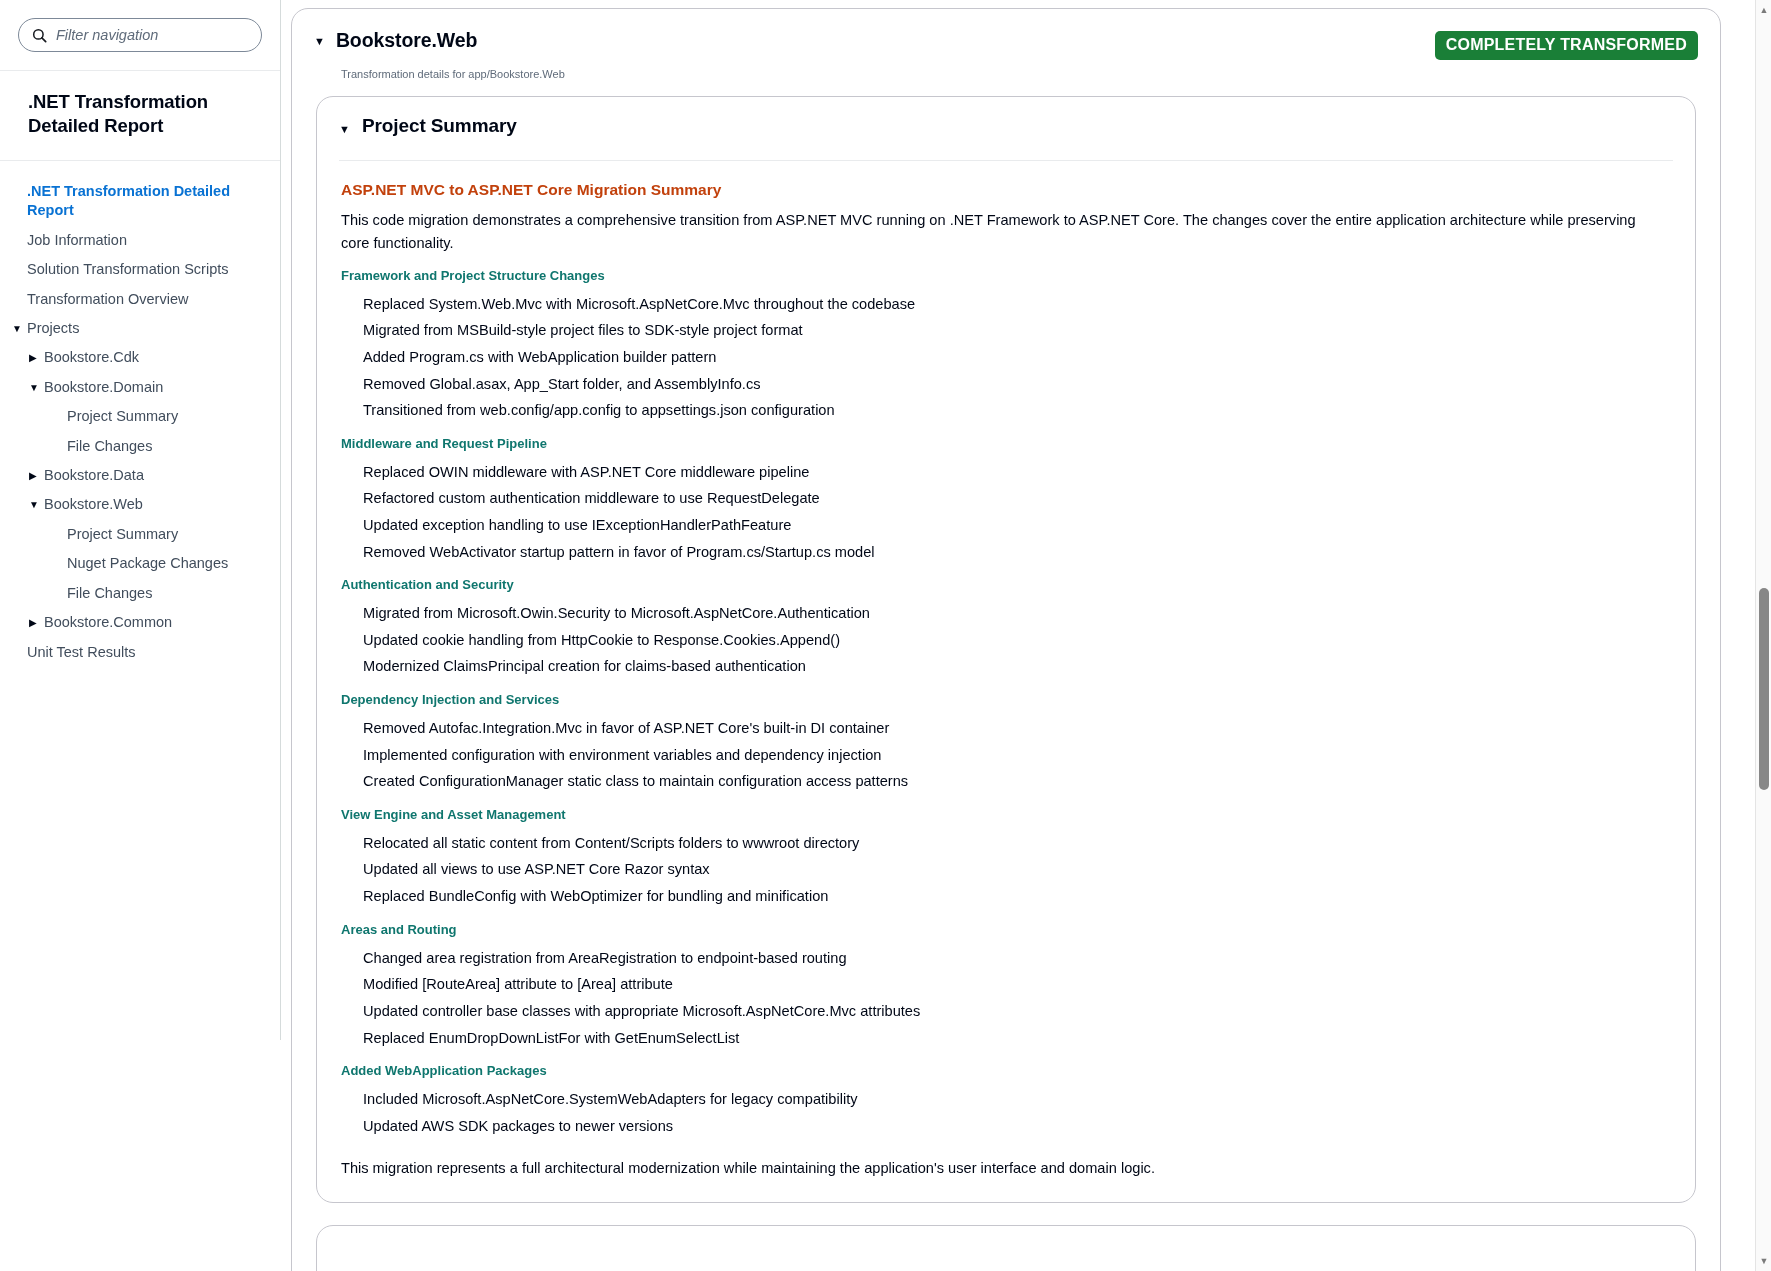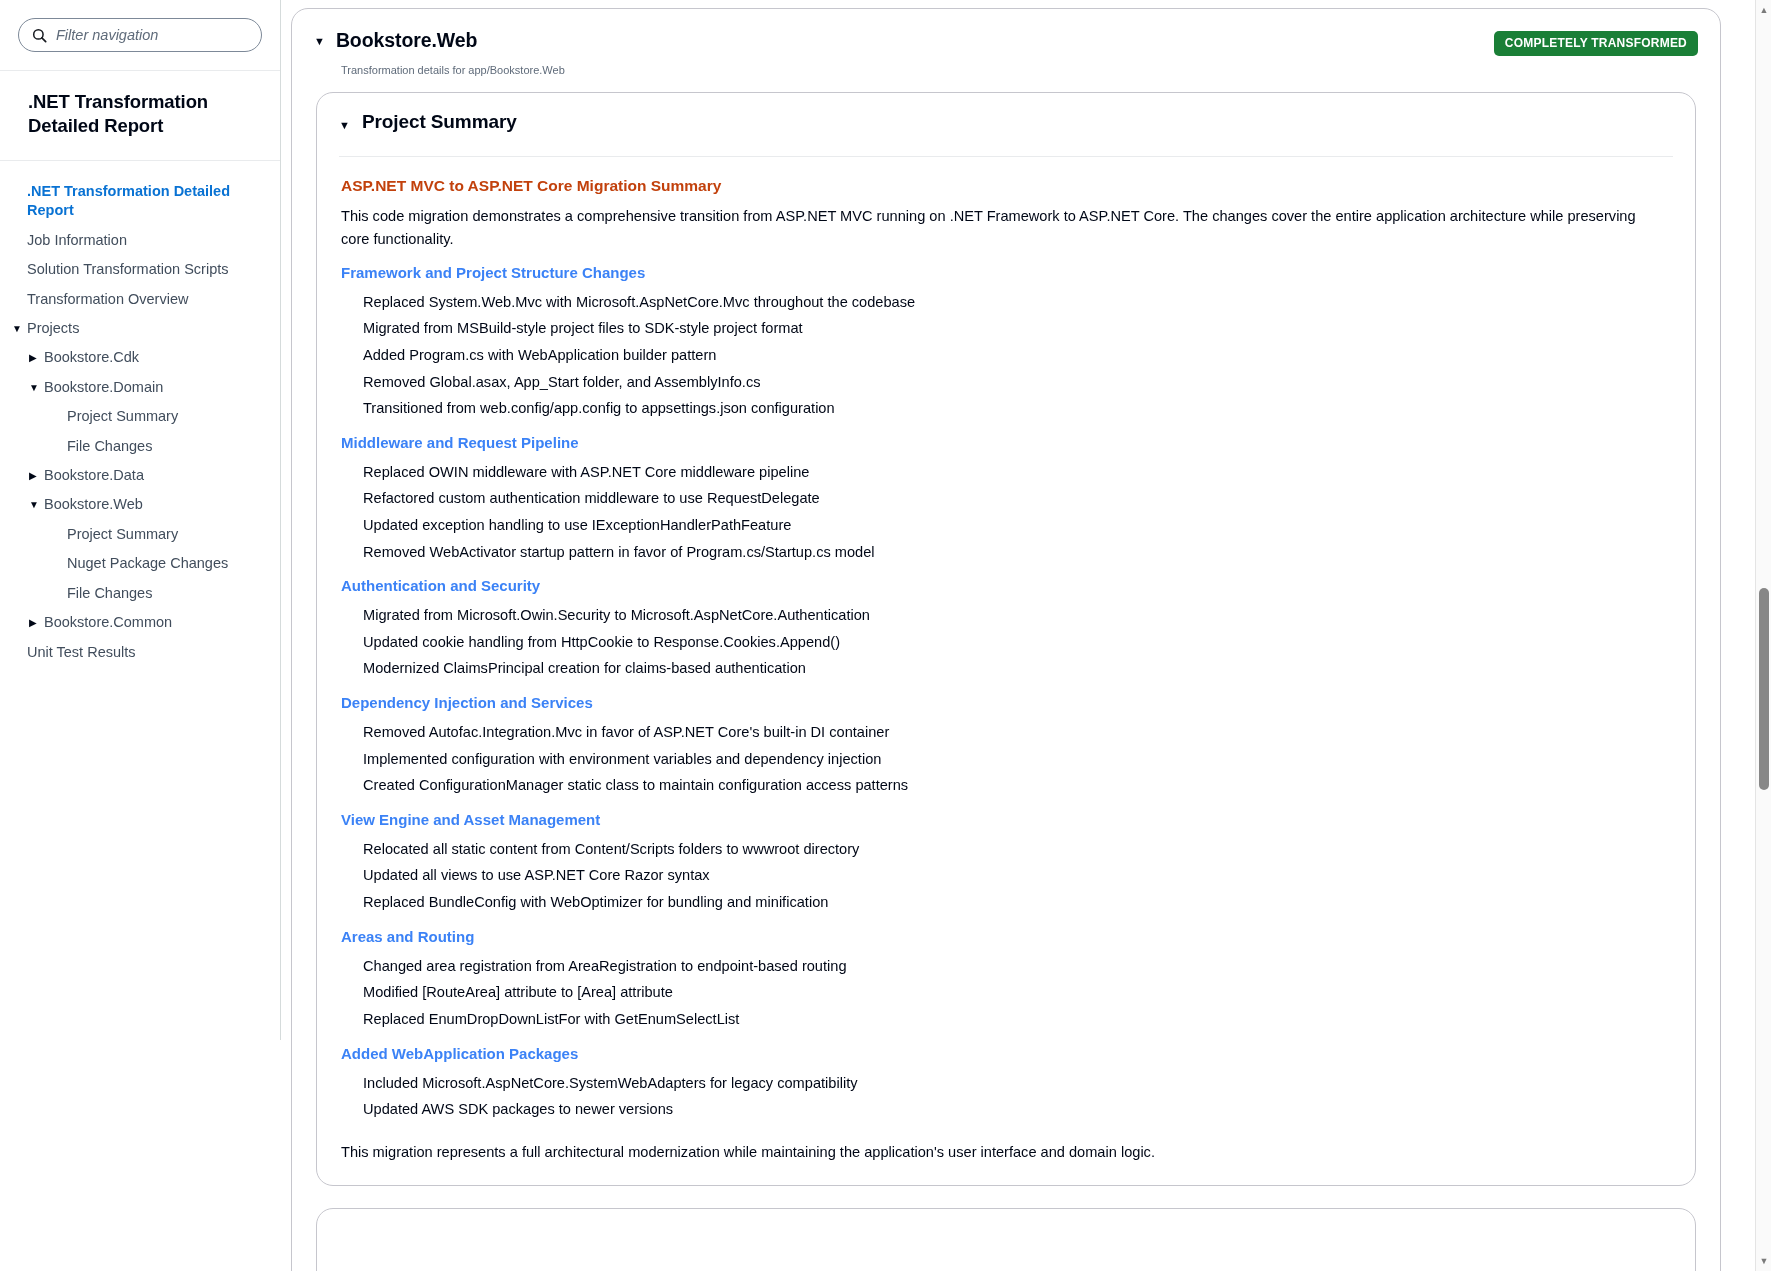--- a/index.html
+++ b/index.html
@@ -145,21 +145,21 @@
   }
   .hdr-sub {
     font-size: 11px;
     color: #5f6b7a;
     margin: 7px 0 0 27px;
     line-height: 1.4;
   }
   .badge {
     background: #1a7f37;
     color: #ffffff;
-    font-size: 12px;
+    font-size: 16px;
     font-weight: bold;
     letter-spacing: 0.22px;
     padding: 5px 11px 6px 11px;
     border-radius: 5px;
     white-space: nowrap;
     margin-top: 4px;
   }
 
   .inner-card {
     border: 1px solid #c6c6cd;
@@ -194,23 +194,23 @@
     margin: 0 0 10px 0;
   }
   .sum-p {
     font-size: 14.6px;
     color: #000716;
     line-height: 1.52;
     margin: 0 0 14px 0;
     max-width: 1305px;
   }
   .sum-h4 {
-    font-size: 15px;
-    font-weight: bold;
-    color: #3b82f6;
+    font-size: 13px;
+    font-weight: bold;
+    color: #0f766e;
     margin: 12px 0 8px 0;
   }
   .sum-ul { list-style: none; margin: 0 0 6px 0; padding: 0; }
   .sum-li {
     font-size: 14.6px;
     color: #000716;
     line-height: 1.55;
     padding: 2px 0 2px 22px;
   }
   .sum-closing {
@@ -407,20 +407,21 @@
                   <div class="sum-h4">View Engine and Asset Management</div>
                   <ul class="sum-ul">
                     <li class="sum-li">Relocated all static content from Content/Scripts folders to wwwroot directory</li>
                     <li class="sum-li">Updated all views to use ASP.NET Core Razor syntax</li>
                     <li class="sum-li">Replaced BundleConfig with WebOptimizer for bundling and minification</li>
                   </ul>
                   <div class="sum-h4">Areas and Routing</div>
                   <ul class="sum-ul">
                     <li class="sum-li">Changed area registration from AreaRegistration to endpoint-based routing</li>
                     <li class="sum-li">Modified [RouteArea] attribute to [Area] attribute</li>
+                    <li class="sum-li">Updated controller base classes with appropriate Microsoft.AspNetCore.Mvc attributes</li>
                     <li class="sum-li">Replaced EnumDropDownListFor with GetEnumSelectList</li>
                   </ul>
                   <div class="sum-h4">Added WebApplication Packages</div>
                   <ul class="sum-ul">
                     <li class="sum-li">Included Microsoft.AspNetCore.SystemWebAdapters for legacy compatibility</li>
                     <li class="sum-li">Updated AWS SDK packages to newer versions</li>
                   </ul>
                 </div>
               <p class="sum-closing">This migration represents a full architectural modernization while maintaining the application's user interface and domain logic.</p>
             </div>

